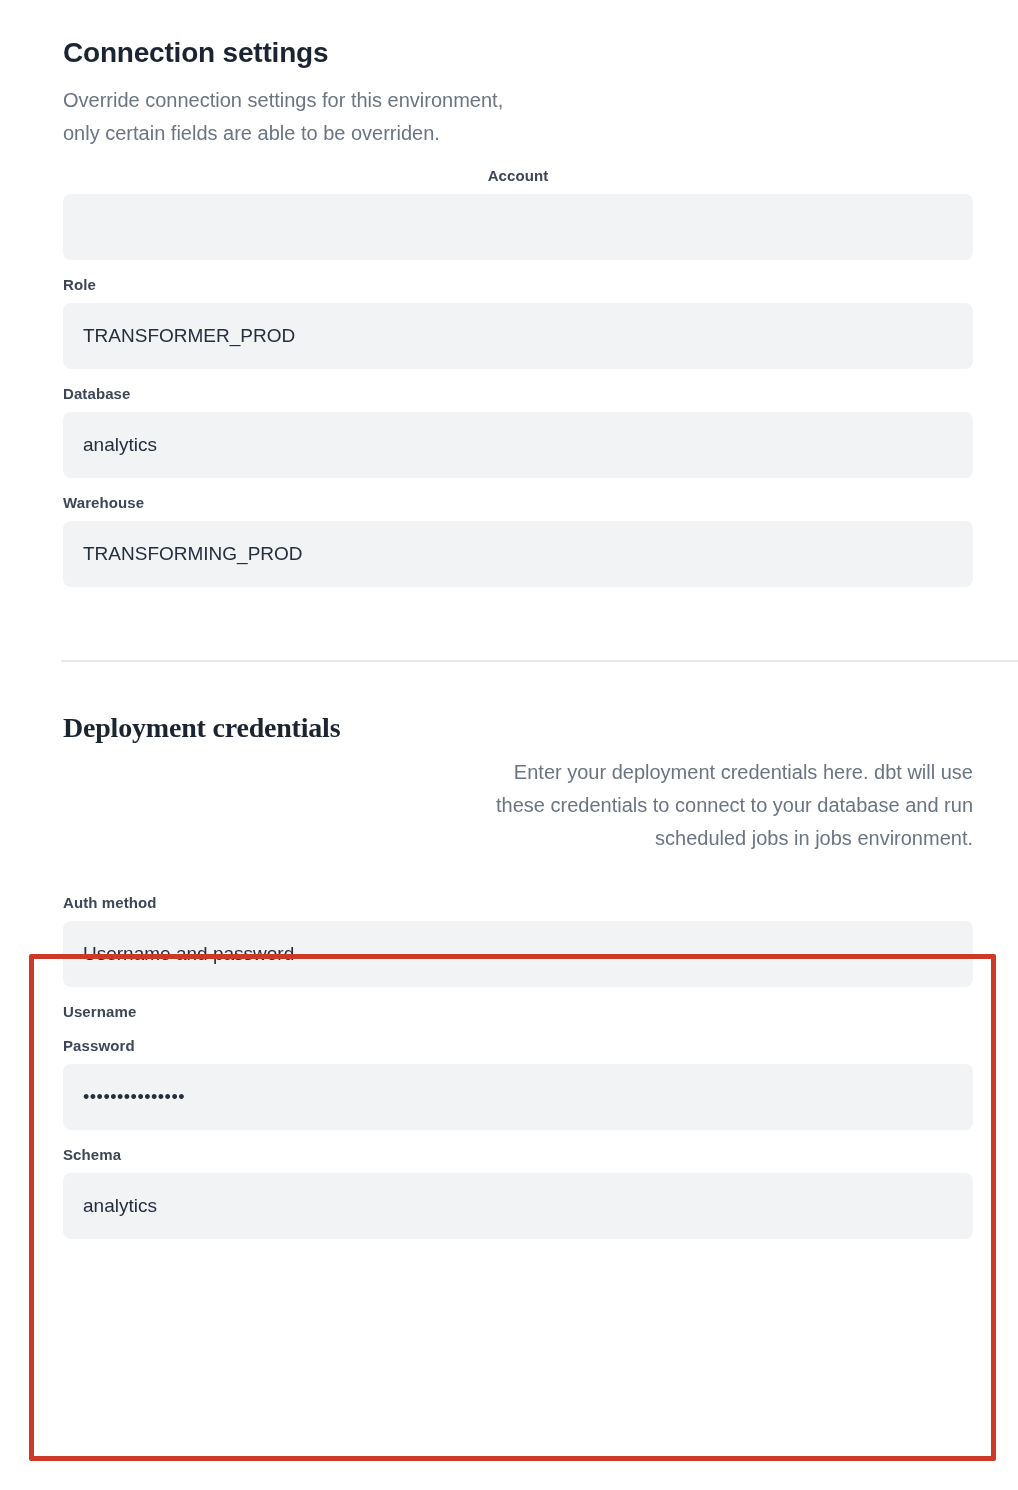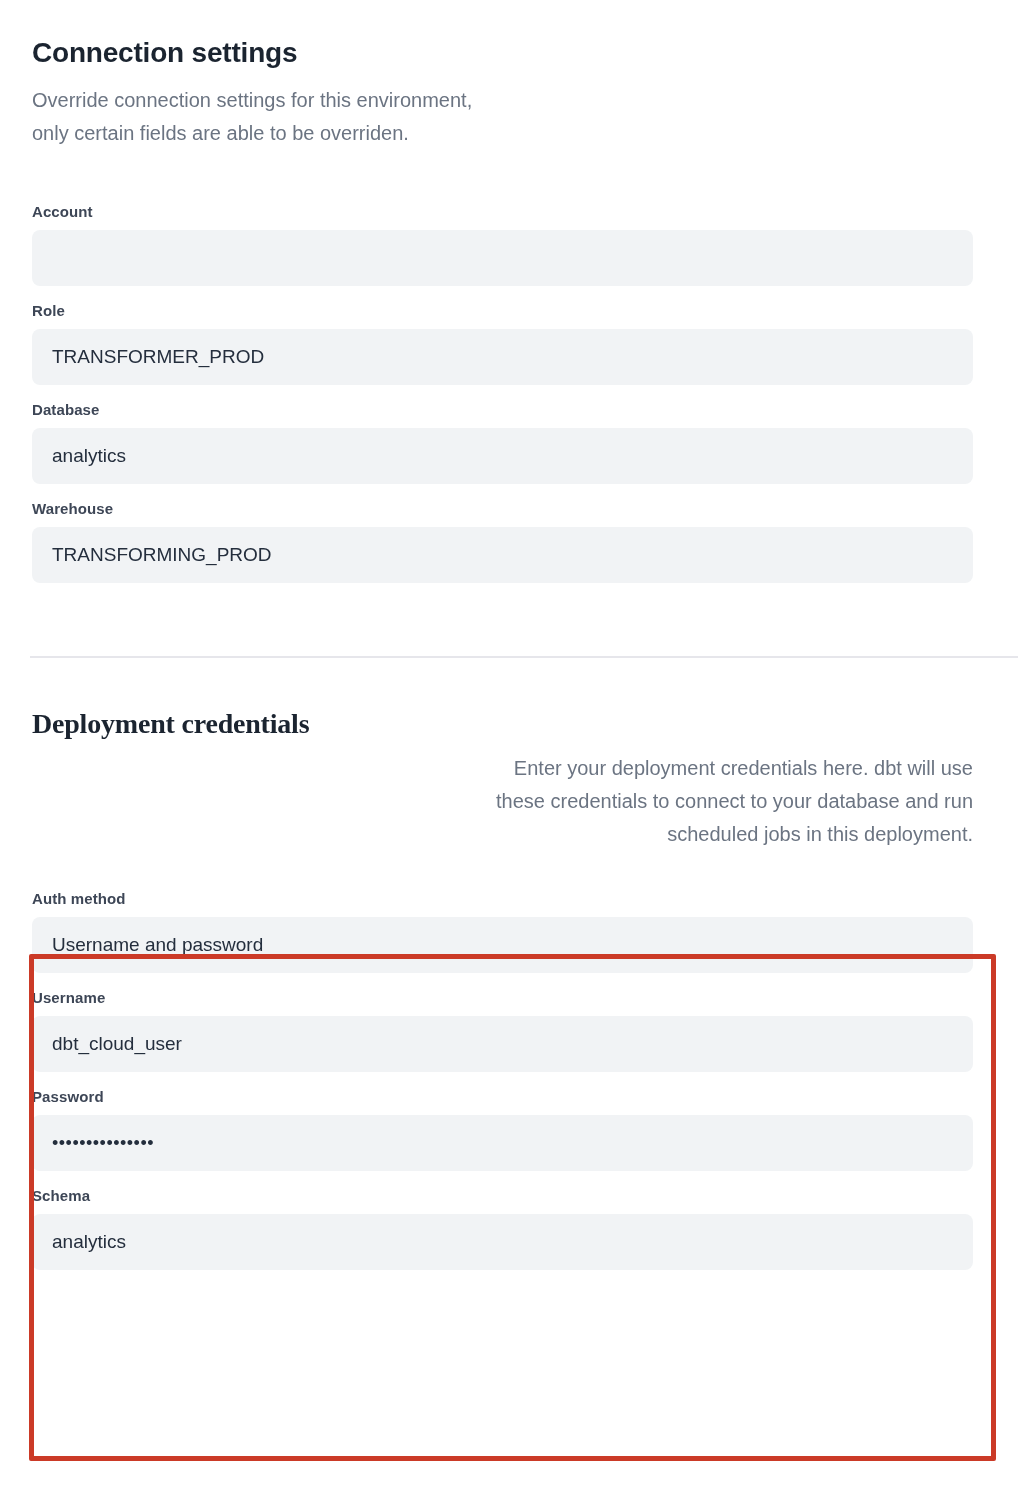--- a/index.html
+++ b/index.html
@@ -5,51 +5,51 @@
   html, body { margin: 0; padding: 0; background: #ffffff; }
   .page {
     width: 1018px;
     height: 1490px;
     position: relative;
     background: #ffffff;
     font-family: "Liberation Sans", sans-serif;
     overflow: hidden;
   }
   .content {
-    padding: 36px 45px 0 32px;
+    padding: 36px 45px 0 63px;
     border-radius: 11px;
   }
   .section-title {
     margin: 0;
     font-size: 28px;
     line-height: 34px;
     font-weight: 700;
     color: #1b2430;
     letter-spacing: -0.2px;
   }
   .section-desc {
     margin-top: 14px;
     font-size: 20px;
     line-height: 33px;
     color: #6b7482;
   }
   .field { margin-top: 15px; }
-  .field.first { margin-top: 52px; }
+  .field.first { margin-top: 16px; text-align: center; }
   .field.first-dep { margin-top: 38px; }
   .field label {
     display: block;
     font-size: 15px;
     line-height: 19px;
     font-weight: 700;
     color: #3d4656;
     margin-bottom: 9px;
     letter-spacing: 0.1px;
   }
   .fbox {
-    height: 56px;
+    height: 66px;
     background: #f1f3f5;
     border-radius: 8px;
     display: flex;
     align-items: center;
     padding: 0 20px;
     box-sizing: border-box;
     font-size: 19px;
     color: #242e3d;
     cursor: text;
     white-space: nowrap;
@@ -111,31 +111,30 @@
       </div>
     </section>
 
     <div class="divider"></div>
 
     <section>
       <h1 class="section-title dep">Deployment credentials</h1>
       <div class="section-desc dep">
         <div>Enter your deployment credentials here. dbt will use</div>
         <div>these credentials to connect to your database and run</div>
-        <div>scheduled jobs in this deployment.</div>
+        <div>scheduled jobs in jobs environment.</div>
       </div>
 
       <div class="field first-dep">
         <label>Auth method</label>
         <div class="fbox" role="textbox">Username and password</div>
       </div>
 
       <div class="field">
         <label>Username</label>
-        <div class="fbox" role="textbox">dbt_cloud_user</div>
       </div>
 
       <div class="field">
         <label>Password</label>
         <div class="fbox masked" role="textbox">•••••••••••••••</div>
       </div>
 
       <div class="field">
         <label>Schema</label>
         <div class="fbox" role="textbox">analytics</div>

